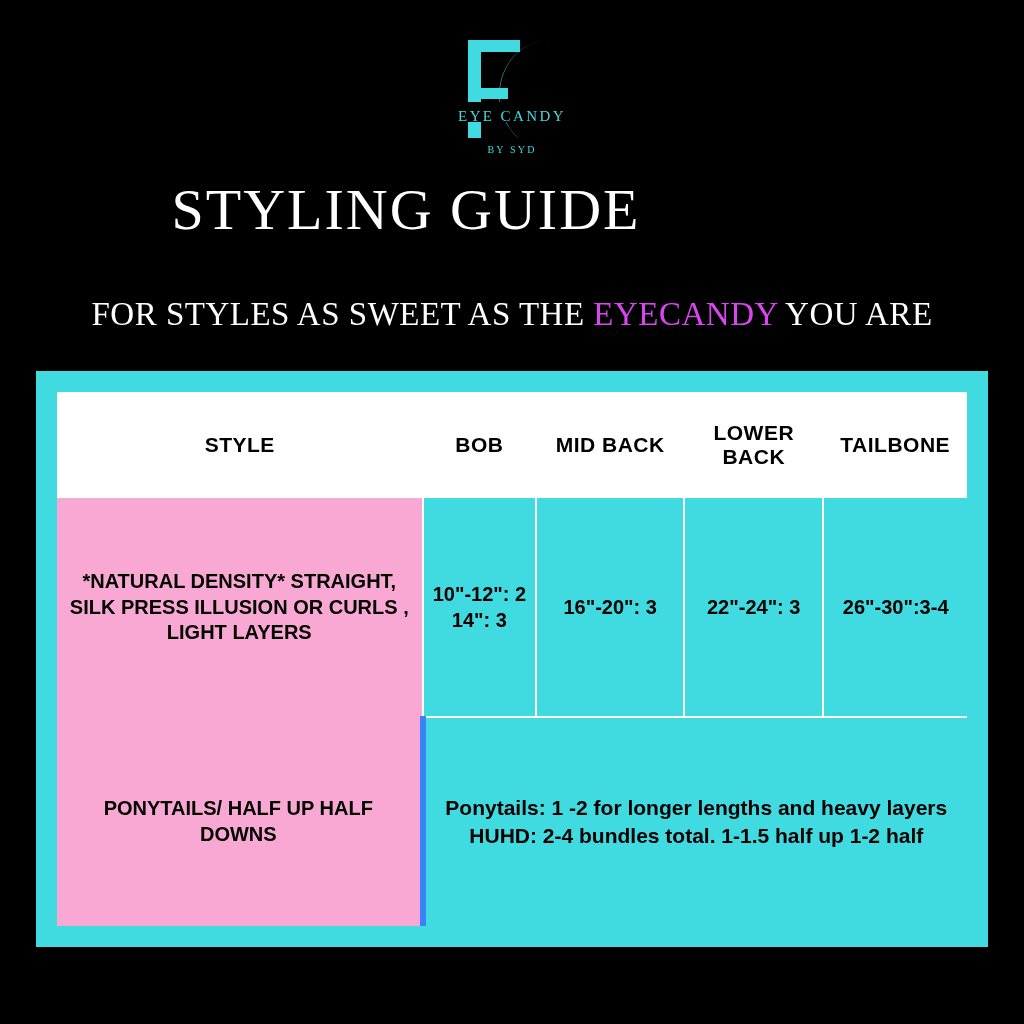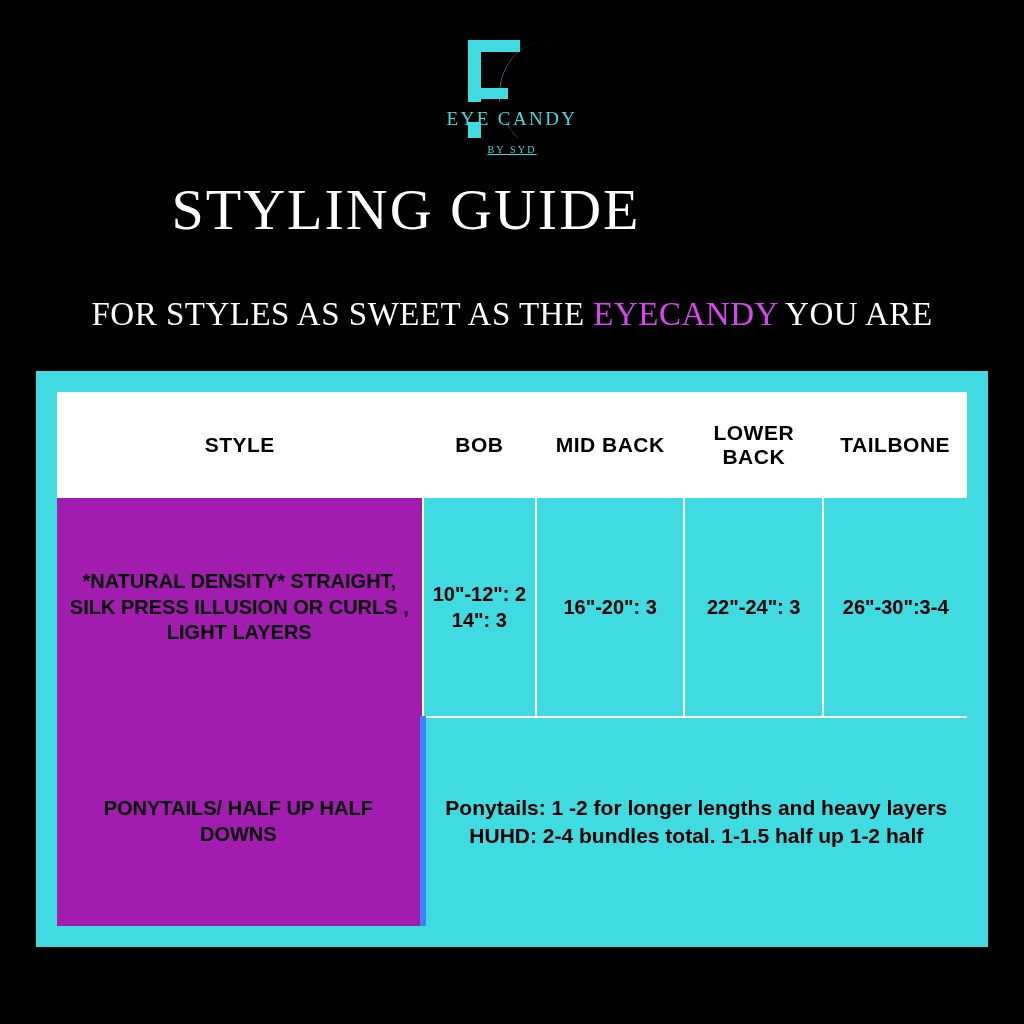--- a/index.html
+++ b/index.html
@@ -39,35 +39,34 @@
     margin: 0 auto;
   }
   .logo-top-text {
     position: absolute;
     top: 86px;
     left: 0;
     width: 180px;
     text-align: center;
     color: #3fdbe0;
     font-family: "Liberation Serif", serif;
-    font-size: 19px;
+    font-size: 15px;
     letter-spacing: 2.4px;
     font-weight: 400;
   }
   .logo-sub-text {
     position: absolute;
     top: 122px;
     left: 0;
     width: 180px;
     text-align: center;
     color: #3fdbe0;
     font-family: "Liberation Serif", serif;
     font-size: 10px;
     letter-spacing: 2.2px;
-    text-decoration: underline;
   }
 
   
   .main-title {
     position: absolute;
     top: 176px;
     left: 0;
     width: 812px;
     text-align: center;
     color: #ffffff;
@@ -125,21 +124,21 @@
   thead th {
     background: #ffffff;
     font-size: 21px;
     letter-spacing: 0.5px;
     height: 98px;
     padding: 4px 6px;
   }
   thead th.col-style { font-size: 21px; }
 
   tbody td.style-cell {
-    background: #a21caf;
+    background: #f9a8d4;
     font-size: 20px;
     line-height: 1.28;
     padding: 8px 10px;
   }
   tbody td.val-cell {
     background: #3fdbe0;
     font-size: 20px;
     line-height: 1.3;
     padding: 6px 6px;
     border-left: 2px solid #ffffff;

